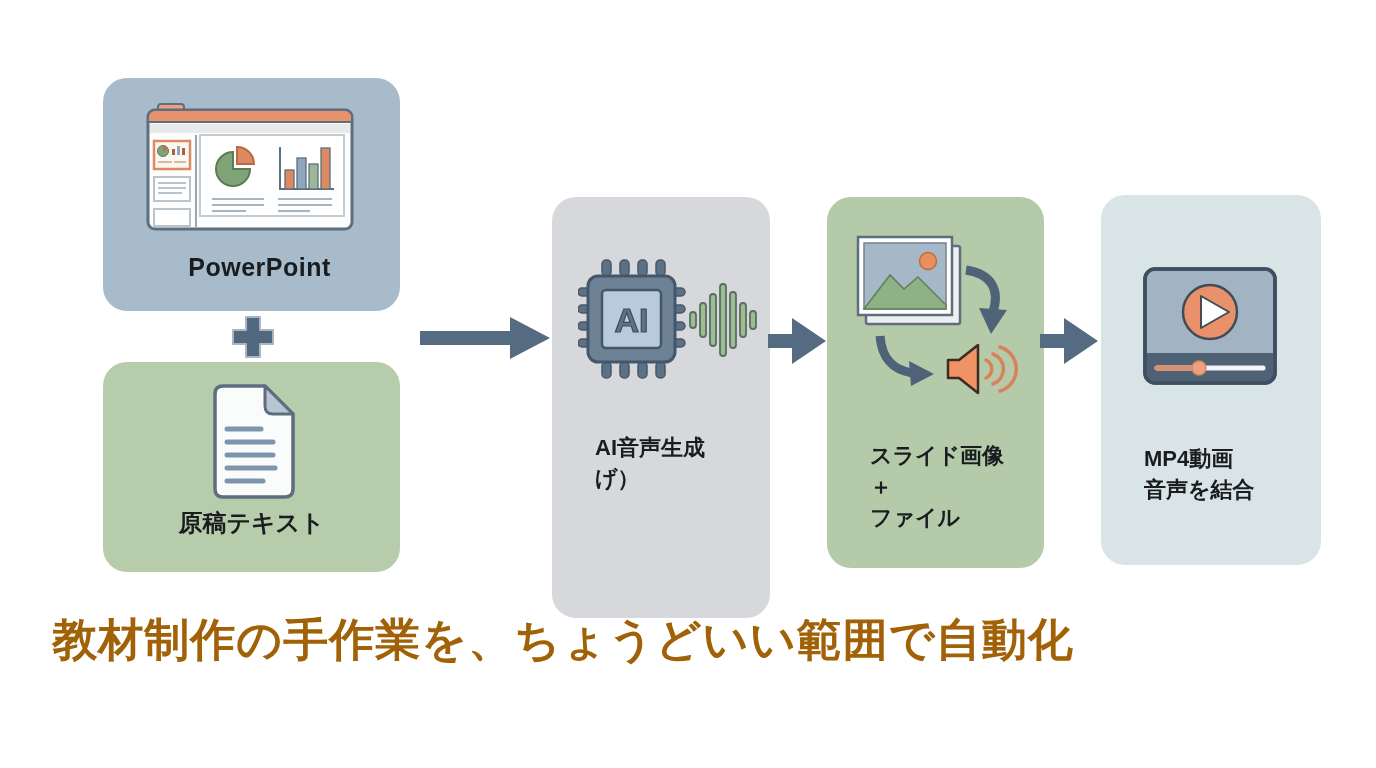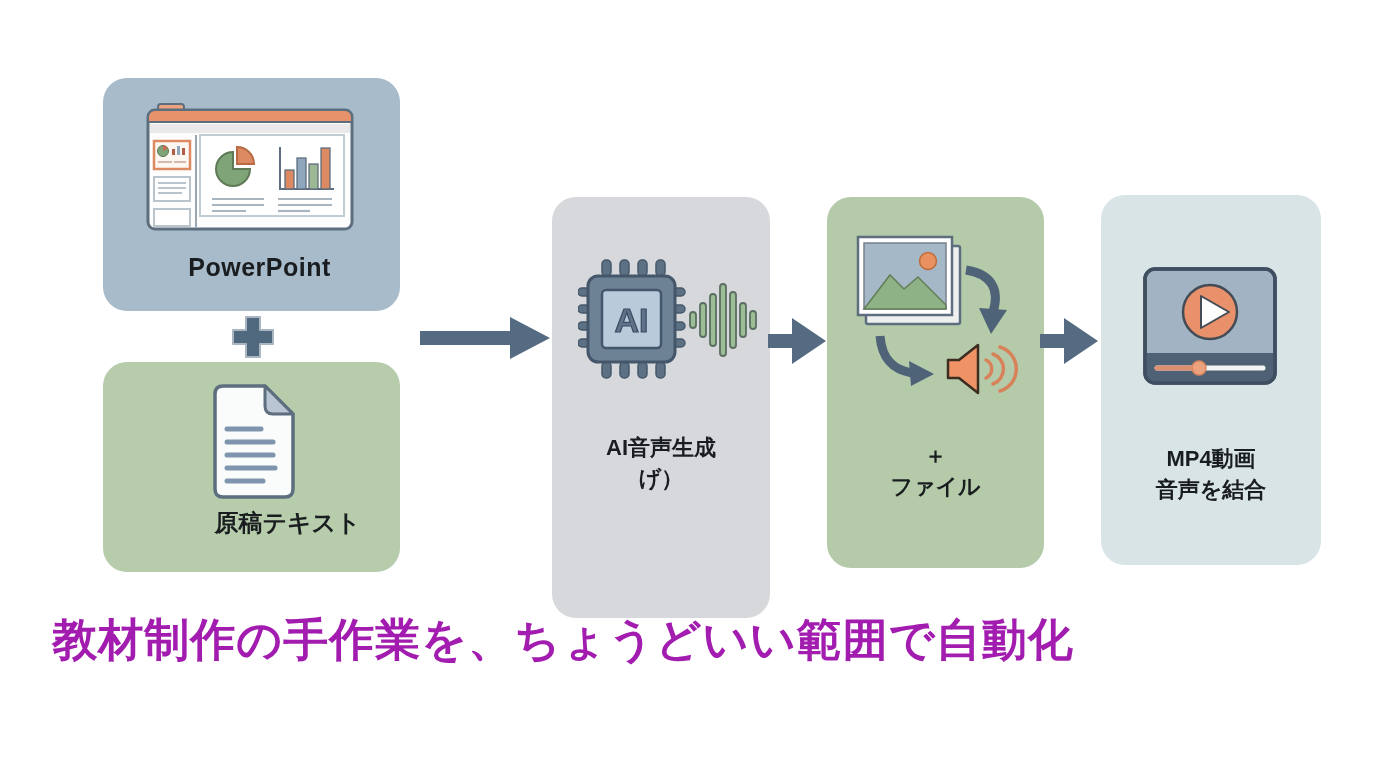--- a/index.html
+++ b/index.html
@@ -7,27 +7,27 @@
   .stage{position:relative;width:1376px;height:768px;background:#ffffff;overflow:hidden;}
   .box{position:absolute;border-radius:24px;}
   #box-powerpoint{left:103px;top:78px;width:297px;height:233px;background:#a7bbcb;}
   #box-manuscript{left:103px;top:362px;width:297px;height:210px;background:#b6ccab;}
   #box-ai{left:552px;top:197px;width:218px;height:421px;background:#d6d8db;}
   #box-merge{left:827px;top:197px;width:217px;height:371px;background:#b4caa9;}
   #box-mp4{left:1101px;top:195px;width:220px;height:370px;background:#d9e4e6;}
   .abs{position:absolute;}
   .box-title{position:absolute;font-weight:bold;color:#1a1d20;text-align:center;}
   #ppt-label{left:103px;top:253px;width:297px;font-size:25px;letter-spacing:.5px;margin-left:8px;}
-  #script-label{left:103px;top:507px;width:297px;font-size:24px;padding-left:36px;}
-  .step-label{position:absolute;font-weight:bold;color:#1a1d20;text-align:center;font-size:22px;line-height:31px;}
+  #script-label{left:103px;top:507px;width:297px;font-size:24px;}
+  .step-label{position:absolute;font-weight:bold;color:#1a1d20;text-align:left;font-size:22px;line-height:31px;margin-left:43px;}
   #ai-label{left:552px;top:432px;width:218px;}
   #merge-label{left:827px;top:440px;width:217px;}
   #mp4-label{left:1101px;top:443px;width:220px;}
   .caption{position:absolute;left:0;top:610px;width:1126px;text-align:center;
-           font-size:45px;font-weight:bold;color:#a21caf;letter-spacing:1px;}
+           font-size:45px;font-weight:bold;color:#a16207;letter-spacing:1px;}
   svg{display:block;}
 </style>
 </head>
 <body>
 
 <div class="stage">
 
   <div class="box" id="box-powerpoint">
     <svg class="abs" style="left:43px;top:23px;" width="208" height="130" viewBox="0 0 208 130">
       <rect x="12" y="3" width="26" height="12" rx="3" fill="#eda27f" stroke="#5d6e7f" stroke-width="2"></rect>
@@ -157,20 +157,21 @@
         <path d="M96,130 h11 l19,-15 v48 l-19,-15 h-11 z" fill="#ef9265" stroke="#3c2c22" stroke-width="2.5" stroke-linejoin="round"></path>
         <g fill="none" stroke="#d8825a" stroke-width="3.5" stroke-linecap="round">
           <path d="M134,130 a10,10 0 0 1 0,18"></path>
           <path d="M141,124 a16,16 0 0 1 0,30"></path>
           <path d="M148,117 a23,23 0 0 1 0,44"></path>
         </g>
       </g>
     </svg>
   </div>
   <div class="step-label" id="merge-label">
+    <div>スライド画像</div>
     <div>＋</div>
     <div>ファイル</div>
   </div>
 
   <svg class="abs" style="left:1040px;top:313px;" width="58" height="56" viewBox="0 0 58 56">
     <polygon points="0,21 24,21 24,5 58,28 24,51 24,35 0,35" fill="#556b82"></polygon>
   </svg>
 
   <div class="box" id="box-mp4">
     <svg class="abs" style="left:42px;top:72px;" width="134" height="118" viewBox="0 0 134 118">

